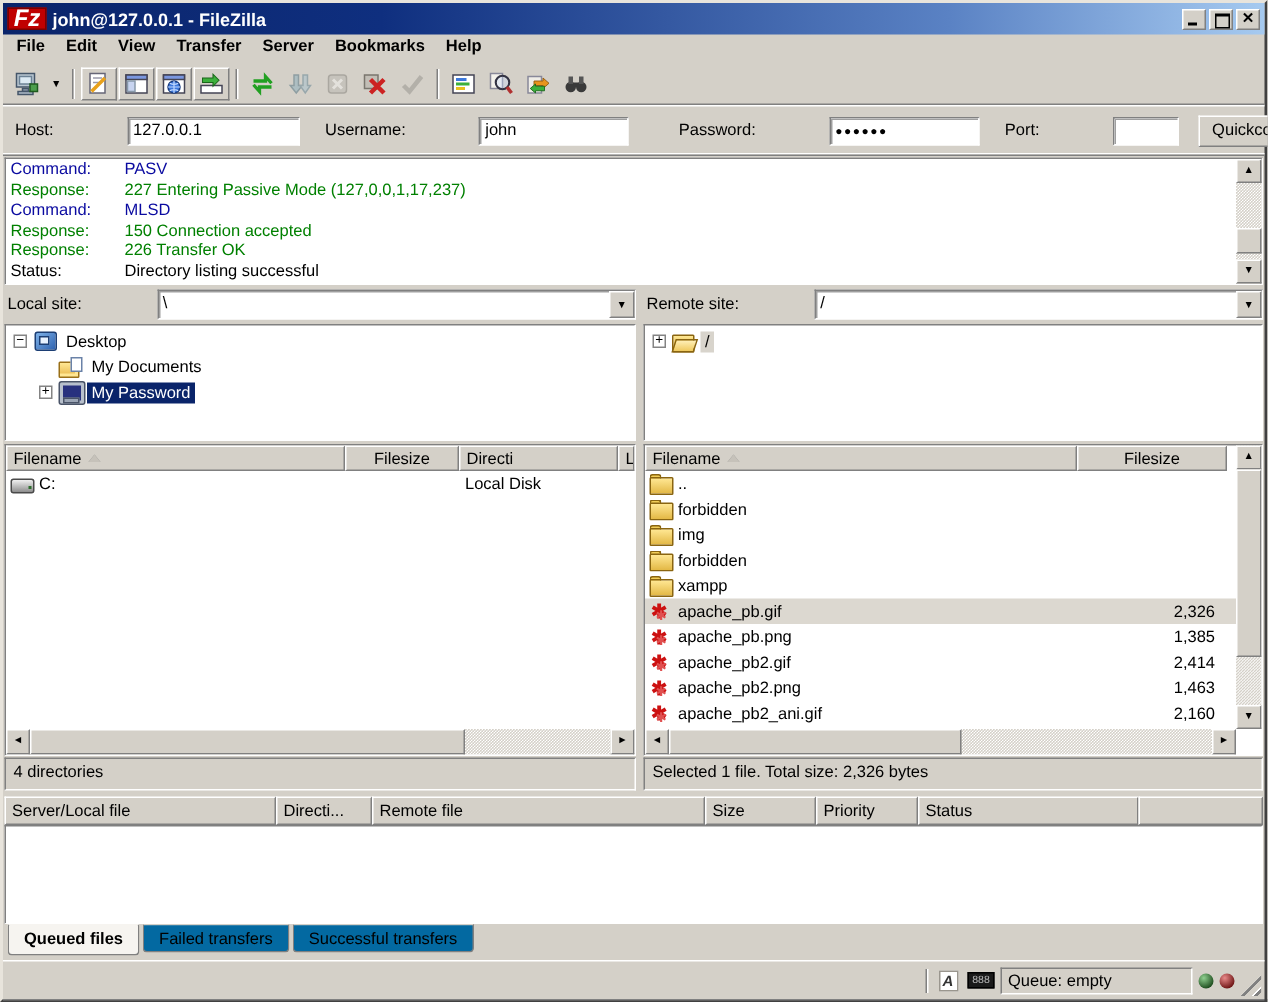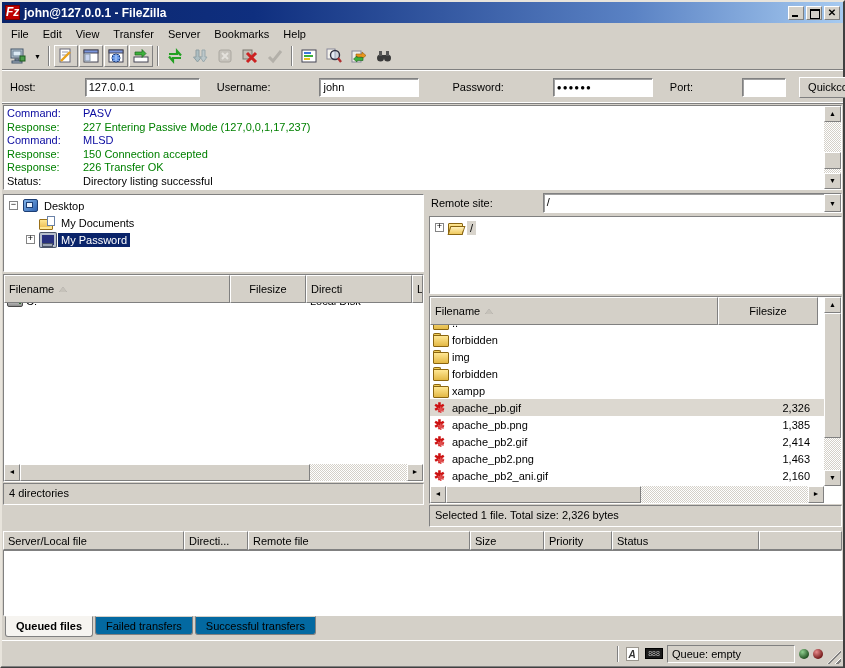--- a/index.html
+++ b/index.html
@@ -12,32 +12,32 @@
 
   
   .raised  { border:1px solid; border-color:#FFFFFF #808080 #808080 #FFFFFF; }
   .sunken  { border:1px solid; border-color:#808080 #FFFFFF #FFFFFF #808080; }
   .field   { background:#fff; border:1px solid; border-color:#808080 #FFFFFF #FFFFFF #808080;
              box-shadow: inset 1px 1px 0 rgba(64,64,64,.5); margin-left: 44px; }
 
   
   .titlebar { height:21px; background:linear-gradient(to right,#0A246A,#0F2F7F 30%,#5A82C4 75%,#A6CAF0);
               display:flex; align-items:center; padding:0 3px; flex:none; }
-  .fzlogo { width:15px; height:15px; background:#C00000; border:1px solid #7A0000; color:#fff;
-            font-weight:bold; font-style:italic; font-size:12px; line-height:13px; text-align:center; margin-right:4px; flex:none;}
+  .fzlogo { width:26px; height:15px; background:#C00000; border:1px solid #7A0000; color:#fff;
+            font-weight:bold; font-style:italic; font-size:16px; line-height:13px; text-align:center; margin-right:4px; flex:none;}
   .title-text { color:#fff; font-weight:bold; font-size:12px; flex:1; white-space:nowrap; }
   .winbtns { display:flex; gap:2px; }
   .winbtn { width:16px; height:14px; background:#D4D0C8; border:1px solid; border-color:#FFF #808080 #808080 #FFF;
             position:relative; }
   .winbtn.min::after  { content:''; position:absolute; left:3px; bottom:2px; width:6px; height:2px; background:#000; }
   .winbtn.max::after  { content:''; position:absolute; left:3px; top:2px; width:8px; height:7px; border:1px solid #000; border-top-width:2px; }
   .winbtn.close::after{ content:'✕'; position:absolute; left:0; right:0; top:0; text-align:center; font-size:10px; font-weight:bold; line-height:12px; }
 
   
-  .menubar { height:19px; display:flex; align-items:flex-end; padding-left:2px; flex:none; }
+  .menubar { height:19px; display:flex; align-items:flex-start; padding-left:2px; flex:none;font-weight:bold; }
   .menu-item { padding:2px 7px; }
 
   
   .toolbar { height:29px; display:flex; align-items:center; padding:2px 4px; flex:none; gap:1px;
              border-bottom:1px solid #fff; box-shadow:0 -1px 0 #808080 inset; }
   .tbtn { width:24px; height:22px; display:flex; align-items:center; justify-content:center; flex:none; position:relative; }
   .tbtn.toggled { border:1px solid; border-color:#FFF #808080 #808080 #FFF; }
   .tbtn.narrow { width:13px; }
   .tsep { width:2px; height:20px; border-left:1px solid #808080; border-right:1px solid #FFF; margin:0 3px; flex:none; }
   .dis { opacity:.55; filter:grayscale(35%); }
@@ -109,21 +109,21 @@
       background:#28317E; border:2px solid #B8C0CC; border-radius:1px; box-shadow:0 0 0 1px #4A5468; }
   .i-computer .ticon::after { content:''; position:absolute; left:3px; bottom:0; width:9px; height:2px; background:#9AA4B4; border:1px solid #4A5468; }
   
   .i-folder-open .ticon::before { content:''; position:absolute; left:0; top:2px; width:13px; height:10px;
       background:linear-gradient(#FFE793,#D9A92F); border:1px solid #8A6510; border-radius:1px; }
   .i-folder-open .ticon::after { content:''; position:absolute; left:1px; top:5px; width:13px; height:7px;
       background:linear-gradient(#FFF0B8,#EFC95E); border:1px solid #8A6510; transform:skewX(-18deg); }
 
   
   .listbox { height:208px; background:#fff; position:relative; flex:none; overflow:hidden; }
-  .lheader { display:grid; height:28px; position:relative; z-index:2; }
+  .lheader { display:grid; height:17px; position:relative; z-index:2; }
   .hcell { background:#D4D0C8; border:1px solid; border-color:#FFF #808080 #808080 #FFF;
            padding:1px 4px; overflow:hidden; white-space:nowrap; display:flex; align-items:center; gap:5px; }
   .hcell .sortglyph { display:none; width:0; height:0; border-left:4px solid transparent; border-right:4px solid transparent;
            border-bottom:5px solid #C6C2BA; filter:drop-shadow(0 0 .5px #888); }
   .hcell.sort-asc .sortglyph { display:inline-block; }
   .grid-local { grid-template-columns:226px 76px 106px 1fr; }
   .grid-remote { grid-template-columns:288px 100px 1fr; }
   .hcell.num, .fsize { justify-content:center; text-align:right; }
   .lrows { position:absolute; top:17px; left:0; right:0; bottom:17px; overflow:hidden; background:#fff; }
   .pane.remote .lrows { right:17px; }
@@ -370,20 +370,27 @@
     <div class="sb-v dither">
       <div class="sb-btn" style="top:0">▲</div>
       <div class="sb-thumb" style="top:46px; left:0; width:17px; height:17px"></div>
       <div class="sb-btn" style="bottom:0">▼</div>
     </div>
   </div>
 
   <div class="main">
 
     <div class="pane local">
+      <div class="sitebar">
+        <span class="slabel">Local site:</span>
+        <div class="combo field">
+          <span class="cval">\</span>
+          <span class="cbtn raised">▼</span>
+        </div>
+      </div>
       <div class="treebox sunken">
 
           <div class="trow i-desktop exp-minus" style="--ind: 0;">
             <span class="exp"></span>
             <span class="ticon"></span>
             <span class="tlabel">Desktop</span>
           </div>
 
           <div class="trow i-documents exp-none" style="--ind: 1;">
             <span class="exp"></span>

